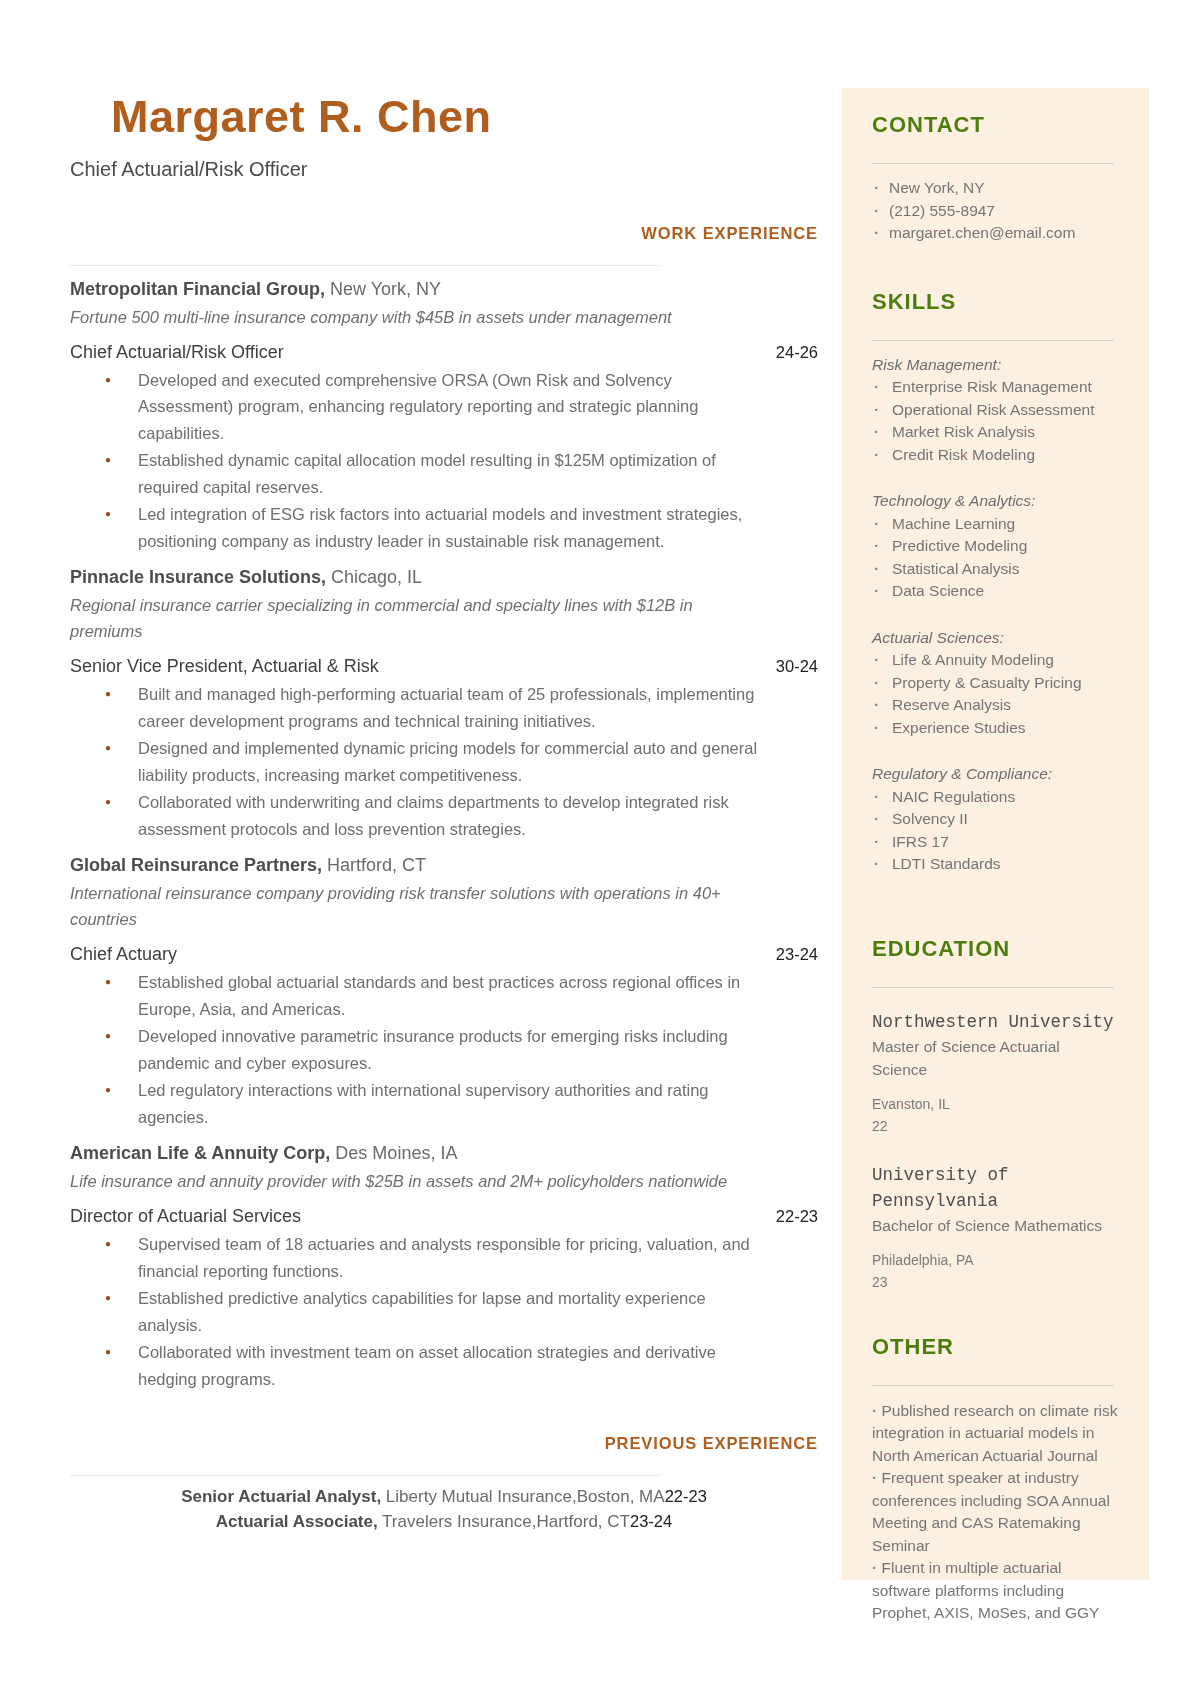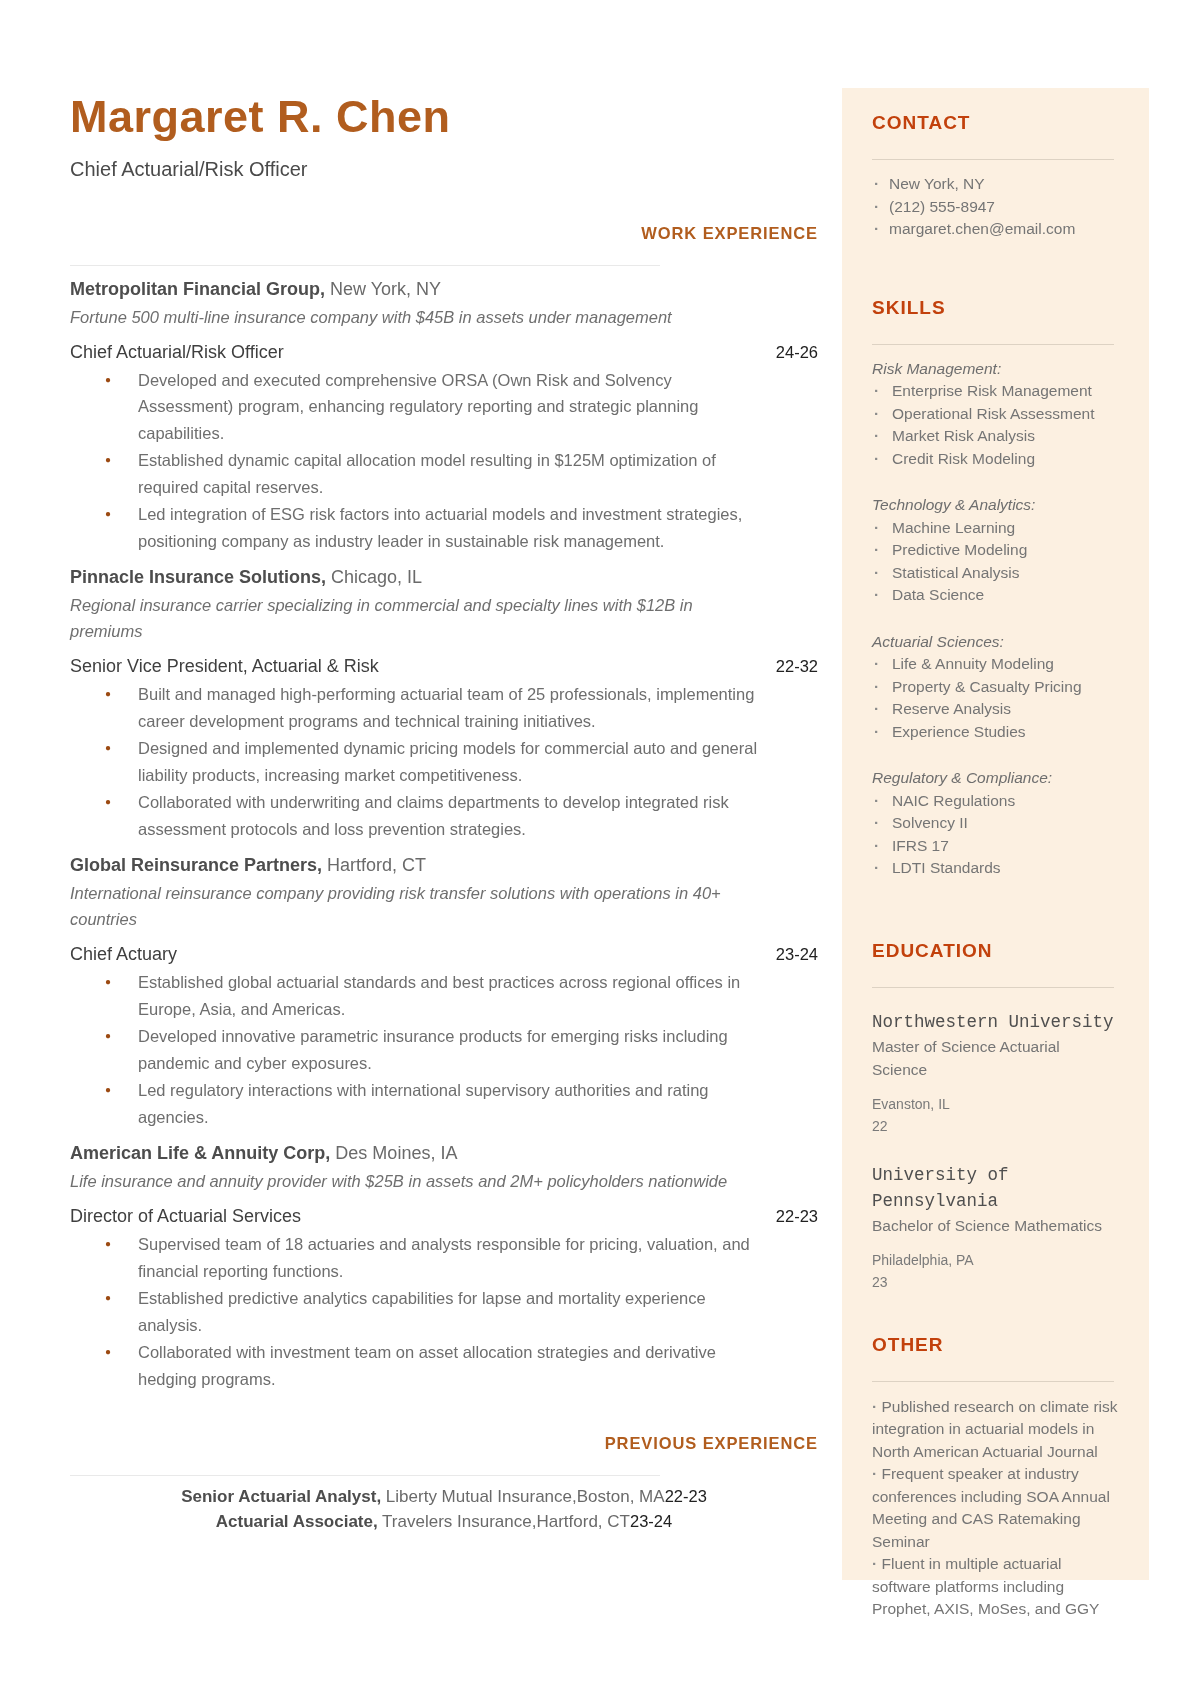--- a/index.html
+++ b/index.html
@@ -15,21 +15,21 @@
     overflow:hidden;
   }
 
   
   .main {
     position:absolute; left:70px; top:0; width:748px;
   }
   .name {
     margin-top:92px;
     font-size:45px; font-weight:800; letter-spacing:0.5px;
-    color:#b15d1e; line-height:1.1;
+    color:#b15d1e; line-height:1.1;margin-left:41px;
   }
   .subtitle {
     margin-top:14px;
     font-size:20px; color:#4a4a4a; line-height:1.3;
   }
   .section-heading {
     margin-top:42px;
     font-size:16.5px; font-weight:800; letter-spacing:0.9px;
     color:#b15d1e;
     text-align:right;
@@ -70,39 +70,39 @@
 
   
   .sidebar {
     position:absolute; left:842px; top:88px;
     width:307px; height:1492px;
     background:#fcf0e1;
     padding:0 30px;
     overflow:visible;
   }
   .sb-heading {
-    font-size:19px; font-weight:800; letter-spacing:1px;
-    color:#c2410c;
+    font-size:22px; font-weight:800; letter-spacing:1px;
+    color:#4d7c0f;
   }
   .sb-heading.first { margin-top:24px; }
   .sb-divider { margin-top:25px; width:98%; height:1px; background:#ddd2c3; }
   ul.dot-list { list-style:none; margin-top:13px; }
   ul.dot-list li {
     position:relative; padding-left:17px;
     font-size:15.5px; color:#757575; line-height:22.5px;
   }
   ul.dot-list li::before {
     content:"·"; position:absolute; left:2px; top:0; color:#8a8a8a; font-weight:700;
   }
   .skill-group { margin-top:13px; }
   .skill-group + .skill-group { margin-top:24px; }
   .skill-label { font-style:italic; font-size:15.5px; color:#6e6e6e; line-height:22.5px; }
   .skill-group ul.dot-list { margin-top:0; }
   .skill-group ul.dot-list li { padding-left:20px; }
-  .sb-gap-skills { margin-top:56px; }
+  .sb-gap-skills { margin-top:44px; }
   .sb-gap-edu { margin-top:60px; }
   .sb-gap-other { margin-top:41px; }
   .school { margin-top:21px; }
   .school + .school { margin-top:25px; }
   .school-name { font-size:17.5px; color:#4f4f4f; line-height:26px;font-family:Liberation Mono, monospace; }
   .school-degree { font-size:15.5px; color:#757575; line-height:23px; max-width:235px; }
   .school-city { font-size:14px; color:#7a7a7a; line-height:22px;margin-top:12px; }
   .school-year { font-size:14px; color:#7a7a7a; line-height:22px; }
   .other-list { margin-top:14px; }
   .other-item {
@@ -135,21 +135,21 @@
         <li>Established dynamic capital allocation model resulting in $125M optimization of required capital reserves.</li>
         <li>Led integration of ESG risk factors into actuarial models and investment strategies, positioning company as industry leader in sustainable risk management.</li>
       </ul>
     </div>
 
     <div>
       <div class="company-line"><span class="company">Pinnacle Insurance Solutions,</span><span> Chicago, IL</span></div>
       <div class="job-summary">Regional insurance carrier specializing in commercial and specialty lines with $12B in premiums</div>
       <div class="role-row">
         <span class="role">Senior Vice President, Actuarial &amp; Risk</span>
-        <span class="dates">22-32</span>
+        <span class="dates">30-24</span>
       </div>
       <ul class="job-bullets">
         <li>Built and managed high-performing actuarial team of 25 professionals, implementing career development programs and technical training initiatives.</li>
         <li>Designed and implemented dynamic pricing models for commercial auto and general liability products, increasing market competitiveness.</li>
         <li>Collaborated with underwriting and claims departments to develop integrated risk assessment protocols and loss prevention strategies.</li>
       </ul>
     </div>
 
     <div>
       <div class="company-line"><span class="company">Global Reinsurance Partners,</span><span> Hartford, CT</span></div>

